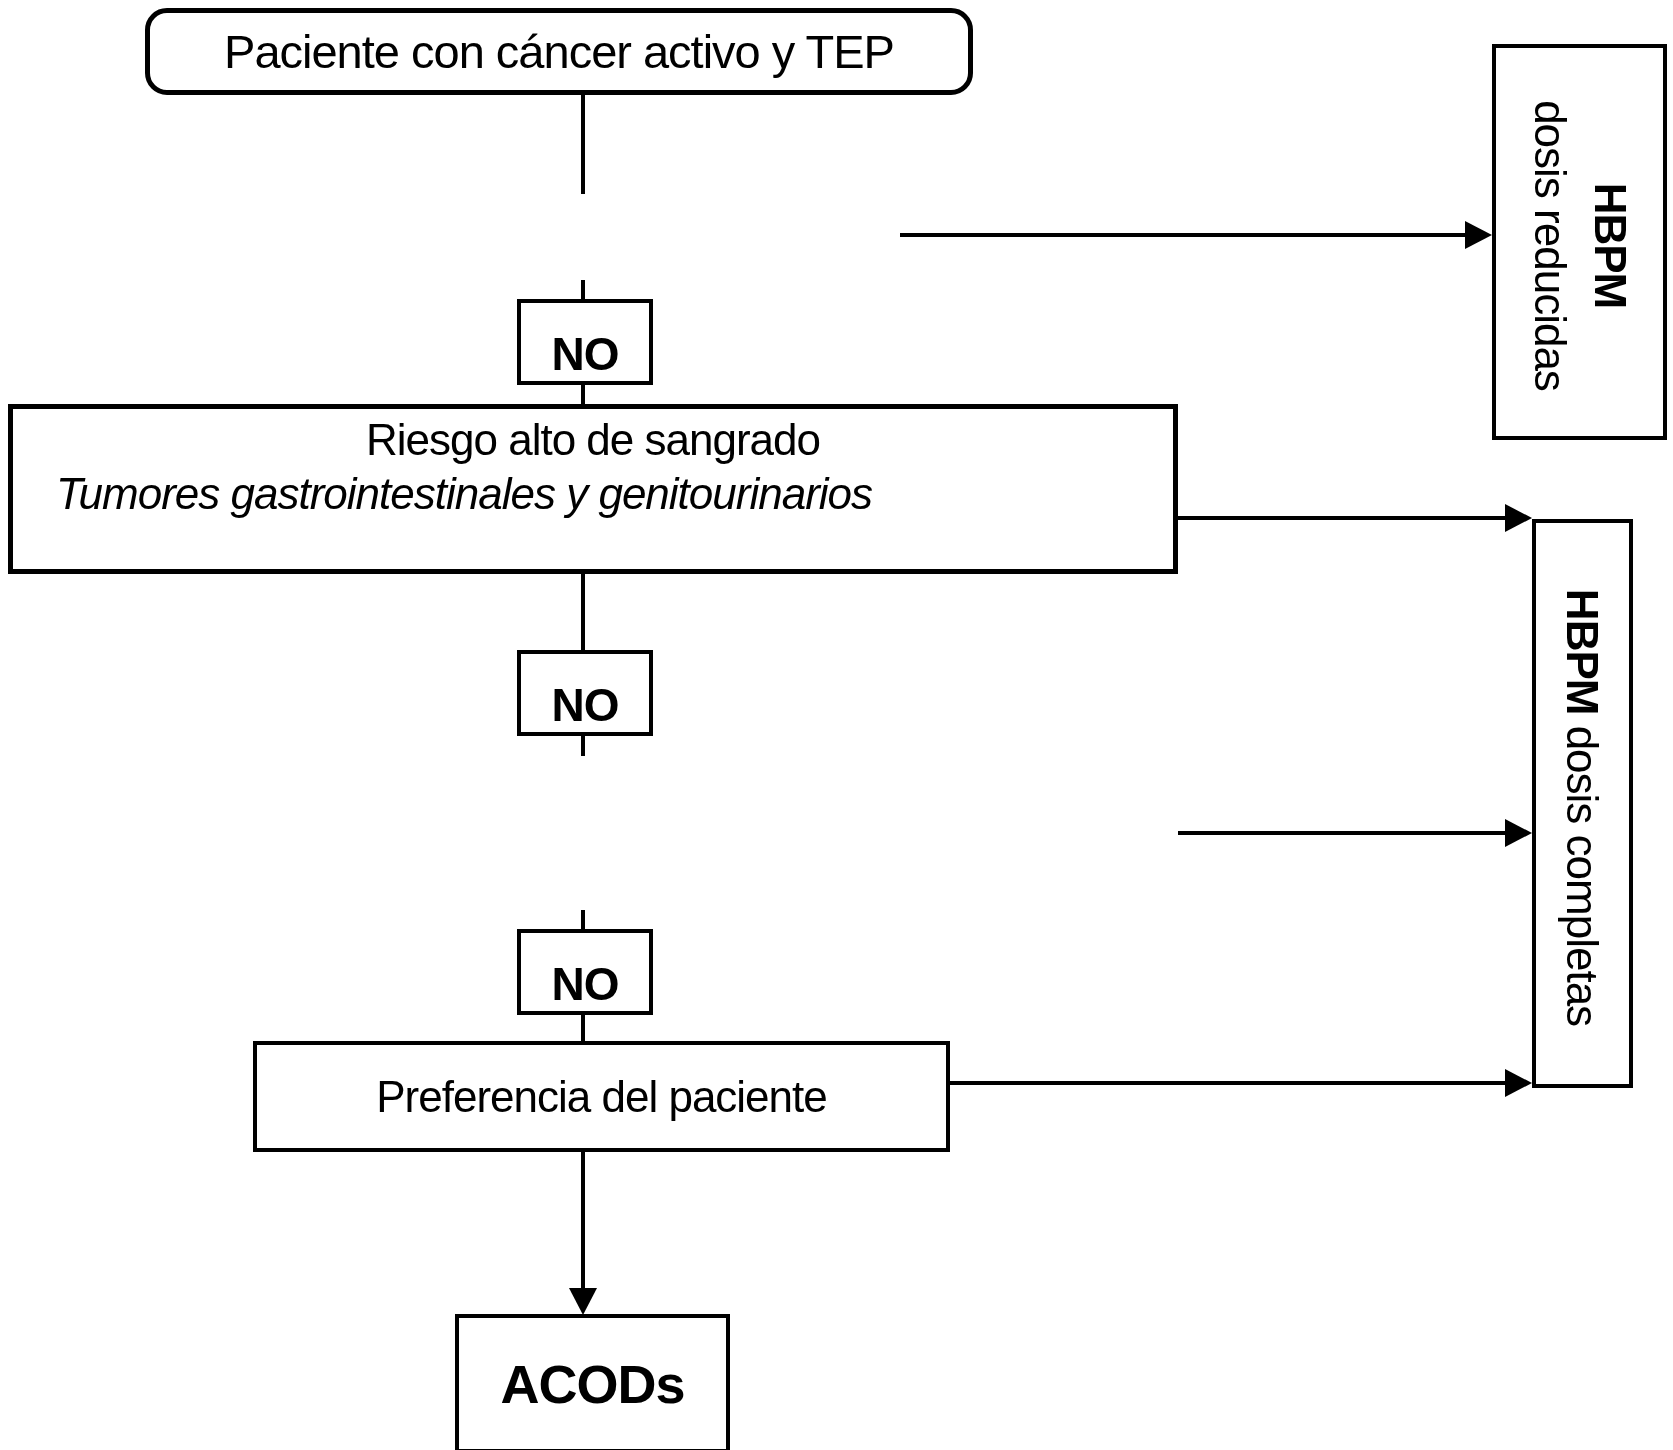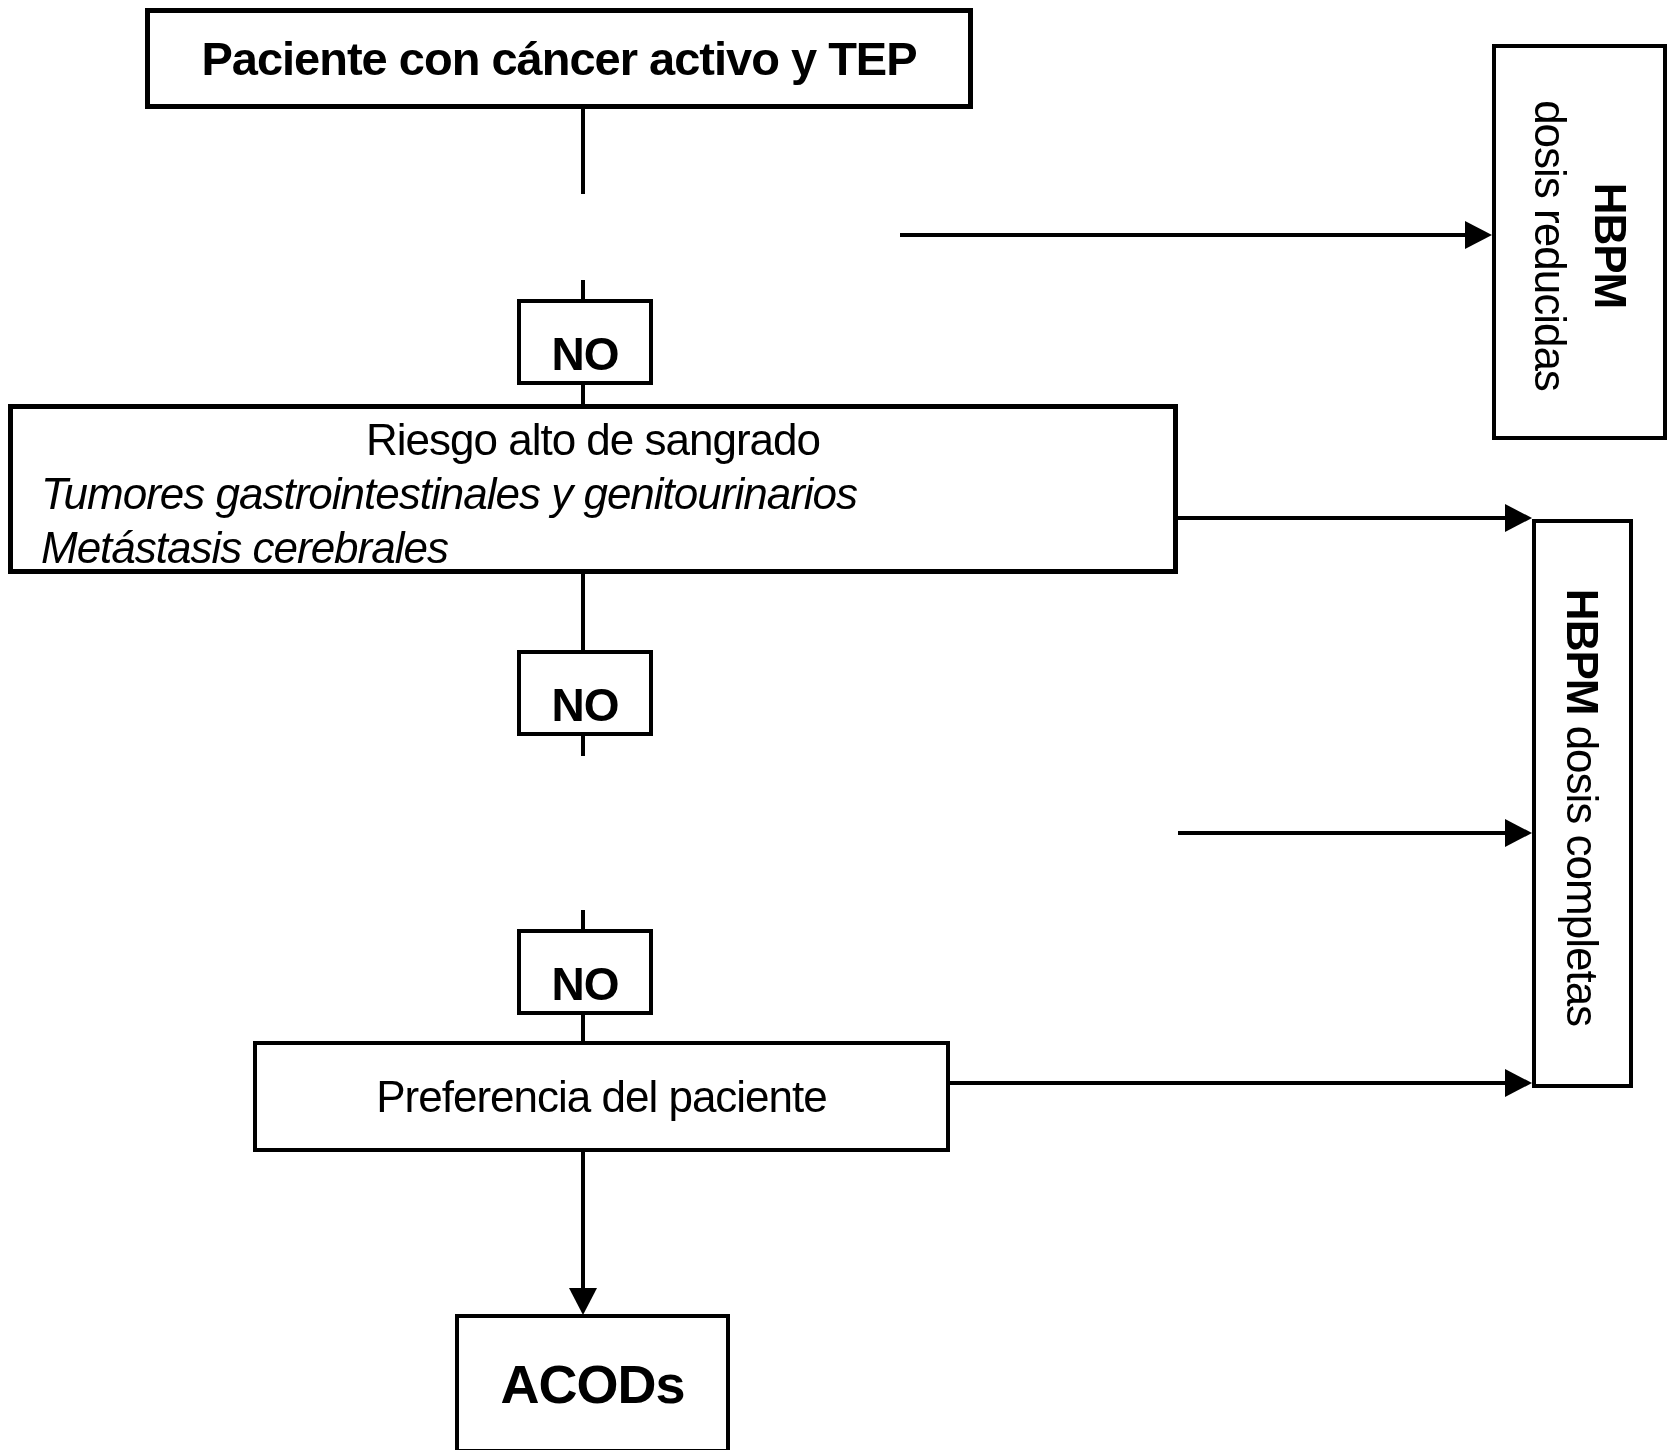--- a/index.html
+++ b/index.html
@@ -67,21 +67,21 @@
   .txt-44 { font-size: 44px; letter-spacing: -1px; }
   .multiline {
     display: block;
     padding-top: 4px;
   }
   .multiline .c-line { display: block; line-height: 54px; }
   .centered-line { }
   .italic-line {
     text-align: left;
     font-style: italic;
-    padding-left: 28px;
+    padding-left: 43px;
   }
   .d-box .c-line { line-height: 72px; }
   .rot-outer { overflow: visible; }
   .rot-inner {
     position: absolute;
     transform: rotate(90deg);
     display: flex;
     flex-direction: column;
     align-items: center;
     justify-content: center;
@@ -109,33 +109,32 @@
 
   <div class="hline" style="left:1178px; top:516px; width:327px;"></div>
   <div class="head-right" style="left:1505px; top:504px;"></div>
 
   <div class="hline" style="left:1178px; top:831px; width:327px;"></div>
   <div class="head-right" style="left:1505px; top:819px;"></div>
 
   <div class="hline" style="left:950px; top:1081px; width:555px;"></div>
   <div class="head-right" style="left:1505px; top:1069px;"></div>
 
-  <div class="box thick" style="left:145px; top:8px; width:828px; height:101px; font-size:47px; font-weight:bold; letter-spacing:-1px;">
+  <div class="box thick" style="left:145px; top:8px; width:828px; height:87px; font-size:47px; font-weight:normal; letter-spacing:-1px;border-radius:22px;">
     <span>Paciente con cáncer activo y TEP</span>
   </div>
 
 
   <div class="box no-box" style="left:517px; top:299px;">
     <span>NO</span>
   </div>
 
   <div class="box thick txt-44 multiline" style="left:8px; top:404px; width:1170px; height:170px;">
     <span class="c-line centered-line">Riesgo alto de sangrado</span>
     <span class="c-line italic-line">Tumores gastrointestinales y genitourinarios</span>
-    <span class="c-line italic-line">Metástasis cerebrales</span>
   </div>
 
   <div class="box no-box" style="left:517px; top:650px;">
     <span>NO</span>
   </div>
 
 
   <div class="box no-box" style="left:517px; top:929px;">
     <span>NO</span>
   </div>

